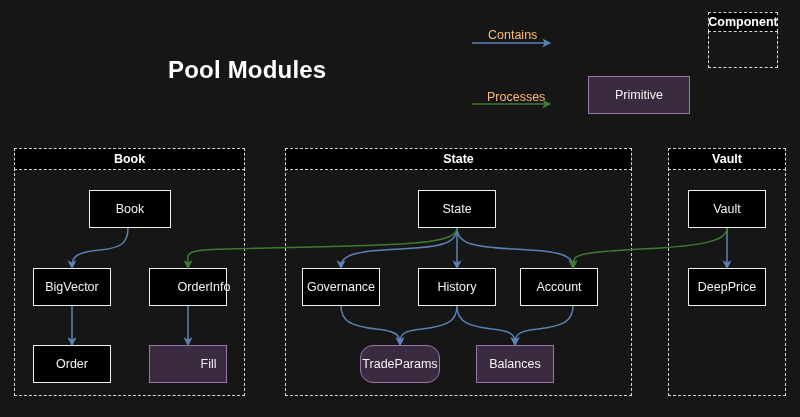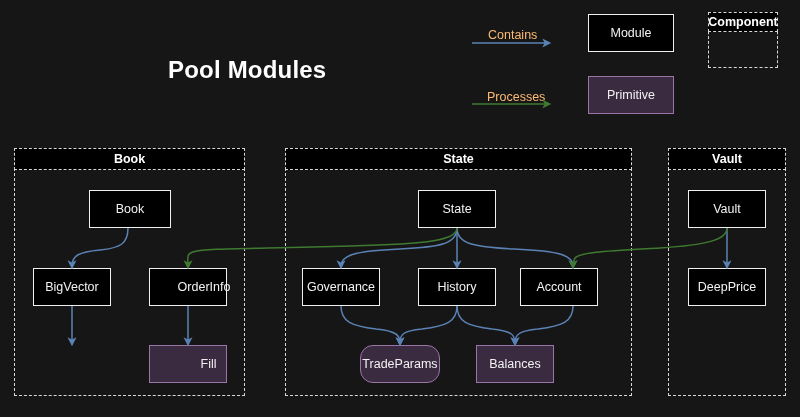--- a/index.html
+++ b/index.html
@@ -94,25 +94,22 @@
 </head>
 <body style="background: rgb(22, 22, 22);">
 
 <div id="stage">
 
   <div class="title" style="left:168px;top:56px;">Pool Modules</div>
 
   <div class="legend-label" style="left:488px;top:28px;">Contains</div>
   <div class="legend-label" style="left:487px;top:90px;">Processes</div>
 
-  <div class="node module" style="left:588px;top:14px;width:86px;height:38px;">
-    <span>Module</span>
-  </div>
-
-  <div class="node primitive" style="left:588px;top:76px;width:86px;height:38px;">
+
+  <div class="node primitive" style="left:588px;top:76px;width:102px;height:38px;">
     <span>Primitive</span>
   </div>
 
   <div class="mini-group" style="left:708px;top:12px;width:70px;height:56px;"></div>
   <div class="mini-group-header" style="left:708px;top:12px;width:70px;height:20px;">
     <span>Component</span>
   </div>
 
   <div class="group" style="left:14px;top:148px;width:231px;height:248px;"></div>
   <div class="group-header" style="left:14px;top:148px;width:231px;height:22px;">
@@ -120,20 +117,23 @@
   </div>
 
   <div class="node module" style="left:89px;top:190px;width:82px;height:38px;">
     <span>Book</span>
   </div>
   <div class="node module" style="left:33px;top:268px;width:78px;height:38px;">
     <span>BigVector</span>
   </div>
   <div class="node module" style="left:149px;top:268px;width:78px;height:38px;padding-left:32px;">
     <span>OrderInfo</span>
+  </div>
+  <div class="node module" style="left:33px;top:345px;width:78px;height:38px;">
+    <span>Order</span>
   </div>
   <div class="node primitive" style="left:149px;top:345px;width:78px;height:38px;padding-left:41px;">
     <span>Fill</span>
   </div>
 
   <div class="group" style="left:285px;top:148px;width:347px;height:248px;"></div>
   <div class="group-header" style="left:285px;top:148px;width:347px;height:22px;">
     <span>State</span>
   </div>
 

